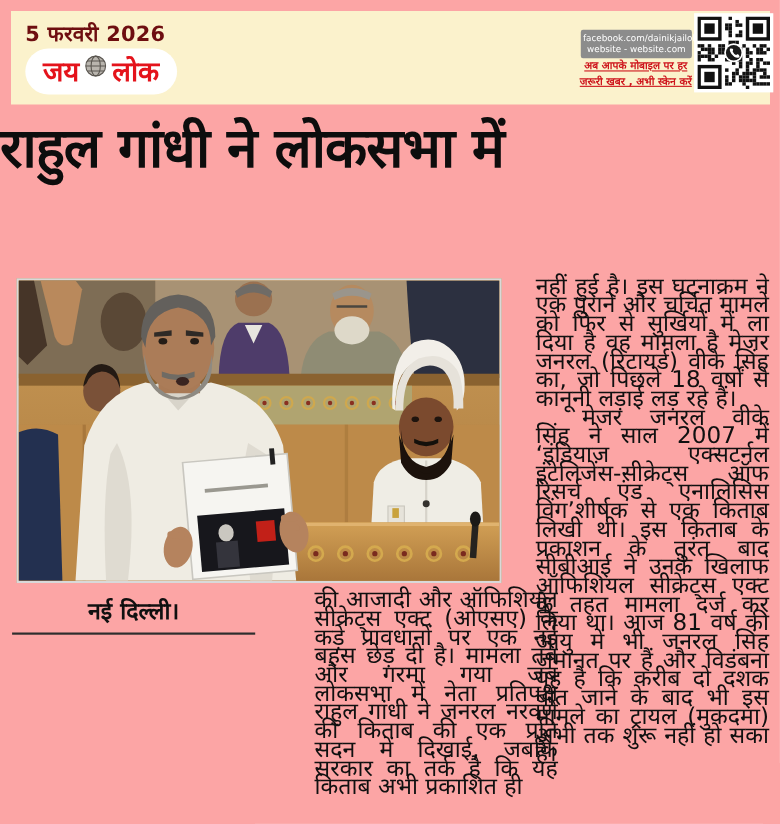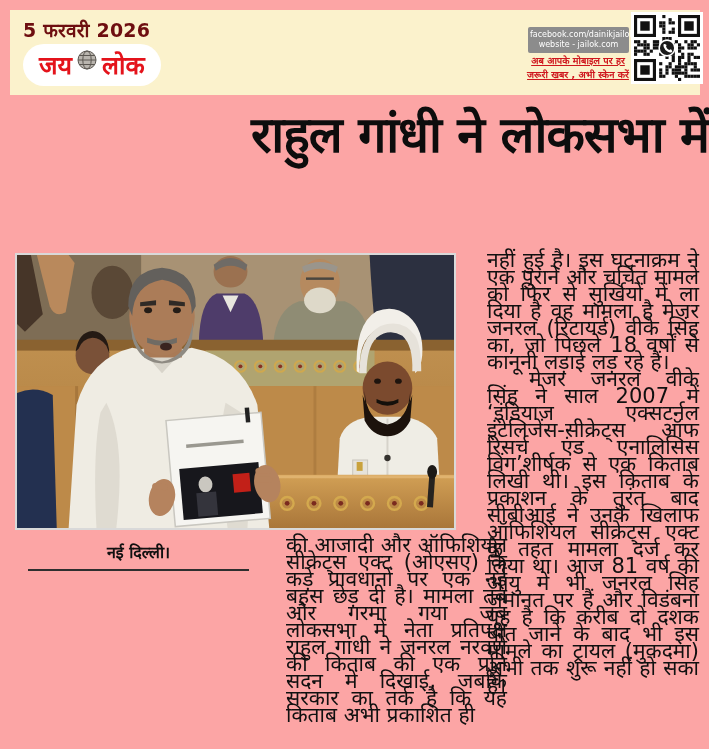--- a/index.html
+++ b/index.html
@@ -19,32 +19,32 @@
     font-size:25px; font-weight:bold; color:var(--logo-red);}
   .logo-pill .globe{width:20px; height:20px; display:block;}
   .social-box{position:absolute; left:518px; top:17px; width:101px; background:var(--graybox);
     color:#ffffff; font-size:8px; line-height:10px; text-align:center; padding:3px 2px; border-radius:2px;}
   .promo{position:absolute; left:512px; top:44px; width:112px; text-align:center;
     color:var(--promo-red); font-weight:bold; font-size:9.5px; line-height:14px;text-decoration:underline;}
   .qr{position:absolute; left:621px; top:2px; width:72px; height:72px; background:#ffffff; padding:3px;}
   .qr svg{width:100%; height:100%; display:block;}
 
   
-  .headline{position:absolute; left:0; top:98px; width:709px; text-align:right;
+  .headline{position:absolute; left:0; top:98px; width:709px; text-align:left;
     font-size:50px; line-height:74px; font-weight:bold; color:#0d0d0d; letter-spacing:-1px;}
   .headline span{display:block;}
 
   
   .photo{position:absolute; left:15px; top:253px; width:441px; height:277px;
     border:2px solid #d9d9d9; background:#b5854f;}
   .photo svg{width:100%; height:100%; display:block;}
 
   
-  .caption{position:absolute; left:28px; top:541px; width:221px; text-align:center;
-    font-size:16px; font-weight:bold; color:var(--ink); padding-bottom:6px; border-bottom:2px solid #2e2e2e;}
+  .caption{position:absolute; left:11px; top:541px; width:221px; text-align:center;
+    font-size:21px; font-weight:bold; color:var(--ink); padding-bottom:6px; border-bottom:2px solid #2e2e2e;}
   .col{position:absolute; color:var(--ink);}
   .col p{font-size:21px; line-height:17px; text-align:justify;}
   .col p.indent{text-indent:2em;}
   .col1{left:15px;  top:580px; width:221px;}
   .col2{left:250px; top:537px; width:221px;margin-left:36px;}
   .col3{left:487px; top:252px; width:212px;}
 </style>
 </head>
 <body>
 
@@ -62,21 +62,21 @@
           <line x1="1" y1="10" x2="19" y2="10" stroke="#5a5650" stroke-width="1"></line>
           <line x1="2.2" y1="5.5" x2="17.8" y2="5.5" stroke="#5a5650" stroke-width="1"></line>
           <line x1="2.2" y1="14.5" x2="17.8" y2="14.5" stroke="#5a5650" stroke-width="1"></line>
         </svg>
       </span>
       <span>लोक</span>
     </div>
 
     <div class="social-box">
       <div>facebook.com/dainikjailok</div>
-      <div>website - jailok.com</div>
+      <div>website - website.com</div>
     </div>
 
     <div class="promo">
       <div>अब आपके मोबाइल पर हर</div>
       <div>जरूरी खबर , अभी स्केन करें</div>
     </div>
 
     <div class="qr">
       <svg viewBox="0 0 84 84">
         <rect width="84" height="84" fill="#ffffff"></rect>

